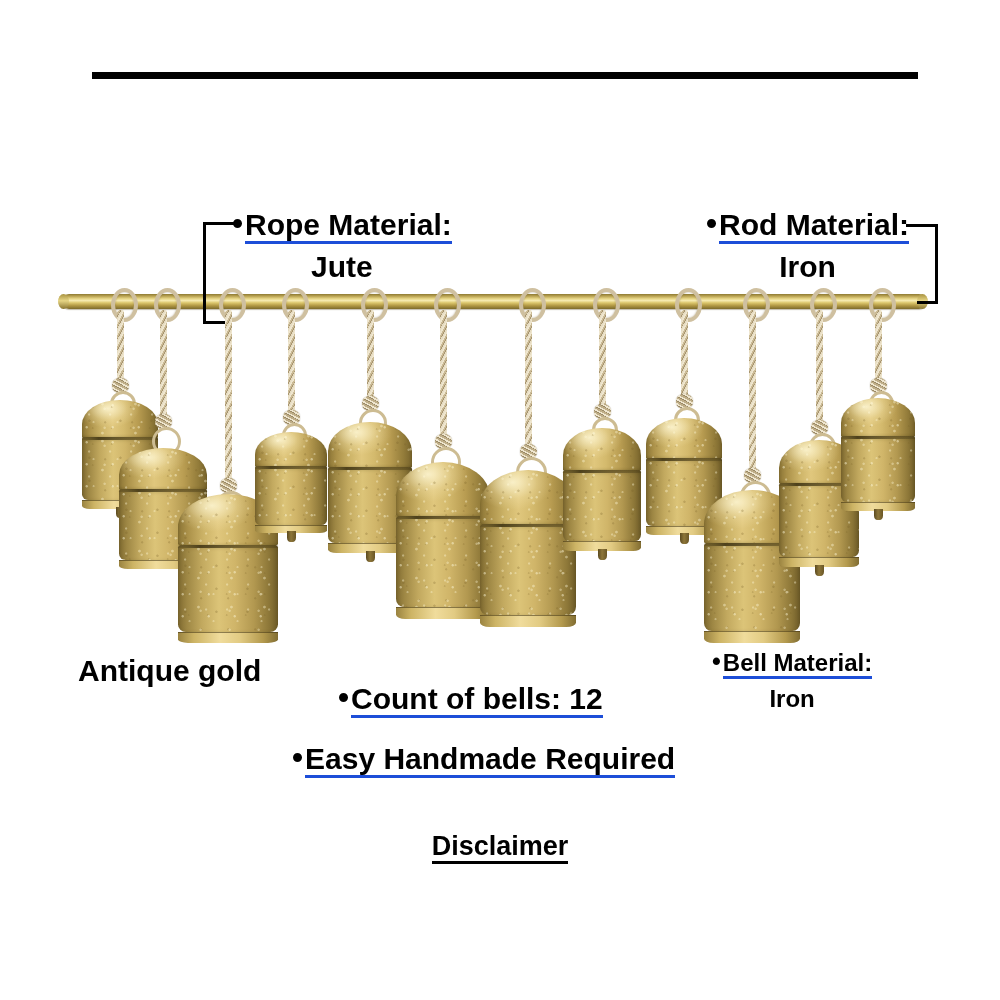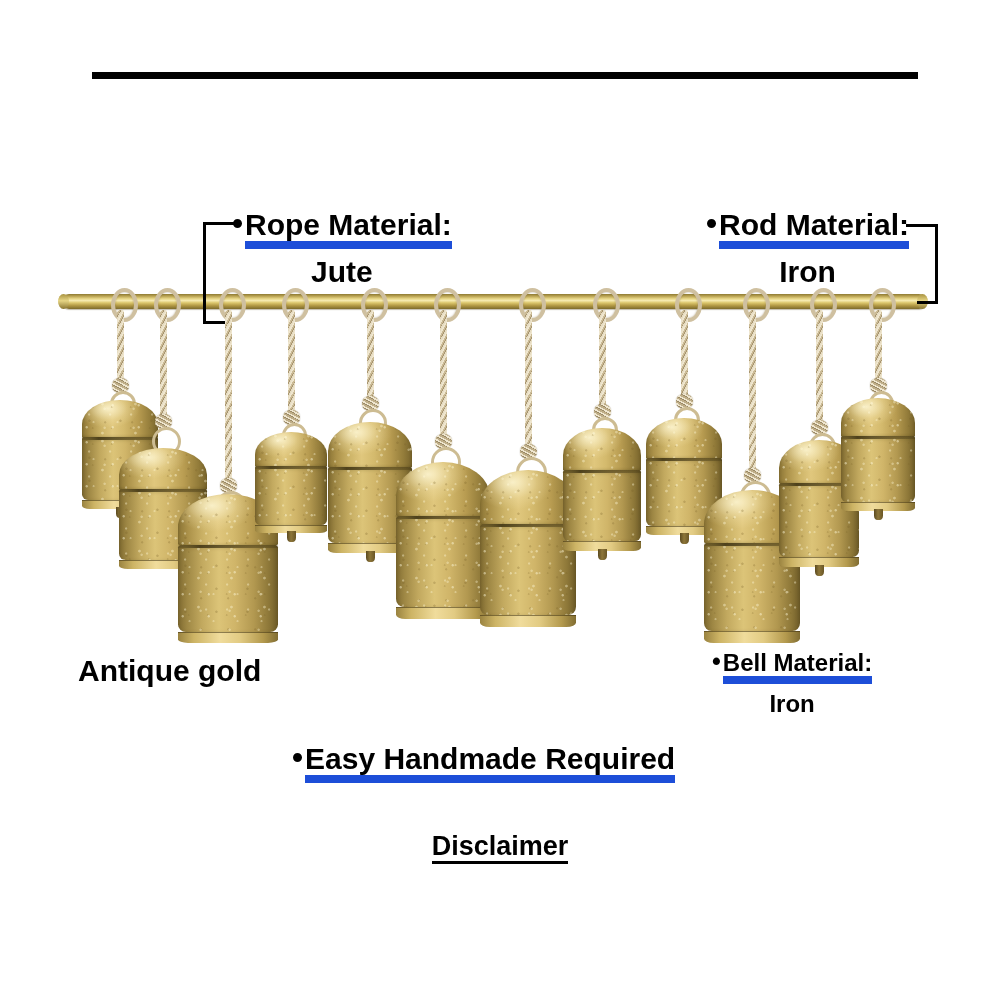--- a/index.html
+++ b/index.html
@@ -50,21 +50,21 @@
     white-space: nowrap;
   }
   .callout .row1 { display: block; }
   .callout .row2 { display: block; text-align: center; }
   .bullet {
     font-size: 1.05em;
     vertical-align: 0.02em;
     padding-right: 2px;
   }
   .uline {
-    border-bottom: 8px solid #1d4ed8;
+    border-bottom: 3px solid #1d4ed8;
     padding-bottom: 1px;
     display: inline-block;
     line-height: 1.0;
   }
 
   #callout-rope  { left: 232px; top: 206px; font-size: 30px; }
   #callout-rope .row2 { margin-top: 7px; }
   #callout-rod   { left: 706px; top: 206px; font-size: 30px; }
   #callout-rod .row2 { margin-top: 7px; }
   #callout-finish { left: 78px; top: 648px; font-size: 30px; }
@@ -448,20 +448,25 @@
     <span class="row2">Antique gold</span>
   </div>
 
   <div class="callout" id="callout-material">
     <span class="row1">
       <span class="bullet">•</span><span class="uline">Bell Material:</span>
     </span>
     <span class="row2">Iron</span>
   </div>
 
+  <div class="callout" id="callout-count">
+    <span class="row1">
+      <span class="bullet">•</span><span class="uline">Count of bells: 12</span>
+    </span>
+  </div>
 
   <div class="callout" id="callout-assembly">
     <span class="row1">
       <span class="bullet">•</span><span class="uline">Easy Handmade Required</span>
     </span>
   </div>
 
   <div id="disclaimer-block">
     <div><span id="disclaimer-heading">Disclaimer</span></div>
   </div>

